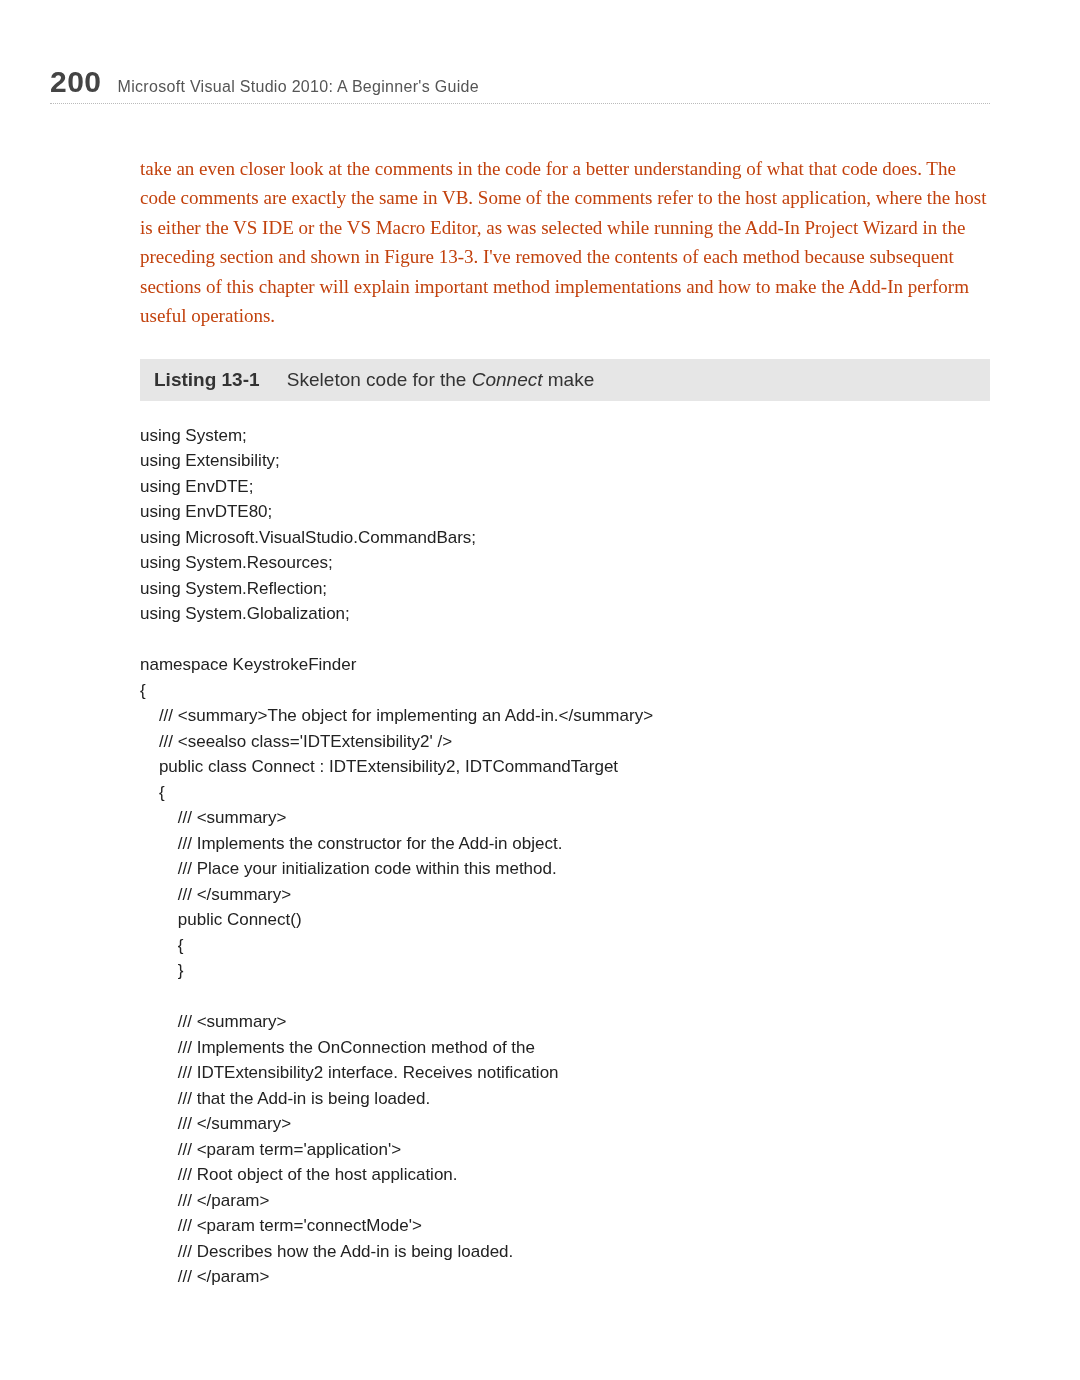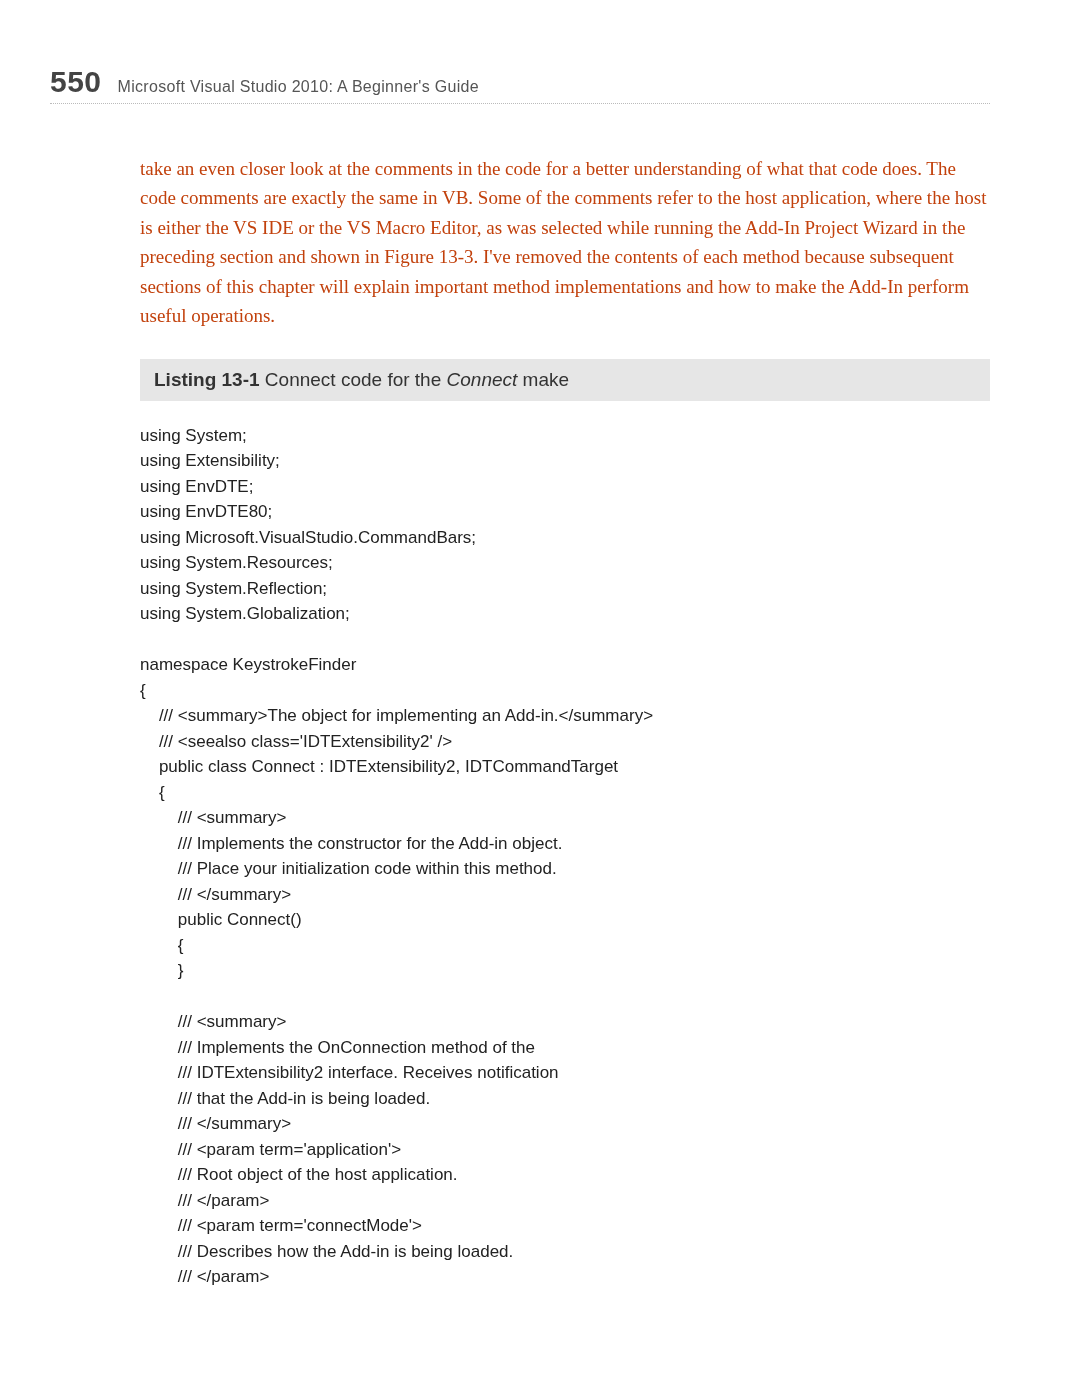--- a/index.html
+++ b/index.html
@@ -46,50 +46,50 @@
     margin: 28px 0 22px 90px;
     background: #e6e6e6;
     padding: 10px 14px;
     font-family: 'Trebuchet MS', 'Segoe UI', Arial, sans-serif;
     font-size: 19px;
     color: #333;
   }
   .listing-label {
     font-weight: bold;
     color: #333;
-    margin-right: 0;
+    margin-right: 22px;
   }
   .listing-desc-em {
     font-style: italic;
     margin-top: 39px;
   }
   .code-block {
     margin-left: 90px;
     font-family: Liberation Sans, sans-serif;
     font-size: 17px;
     line-height: 1.5;
     white-space: pre;
     color: #222;
   }
 </style>
 </head>
 <body>
 
 <div class="page">
 
   <div class="header">
-    <span class="page-number">550</span>
+    <span class="page-number">200</span>
     <span class="book-title">Microsoft Visual Studio 2010: A Beginner's Guide</span>
   </div>
 
   <p class="body-text">take an even closer look at the comments in the code for a better understanding of what that code does. The code comments are exactly the same in VB. Some of the comments refer to the host application, where the host is either the VS IDE or the VS Macro Editor, as was selected while running the Add-In Project Wizard in the preceding section and shown in Figure 13-3. I've removed the contents of each method because subsequent sections of this chapter will explain important method implementations and how to make the Add-In perform useful operations.</p>
 
   <div class="listing-bar">
     <span class="listing-label">Listing 13-1</span>
-    <span>Connect code for the </span><span class="listing-desc-em">Connect</span><span> make</span>
+    <span>Skeleton code for the </span><span class="listing-desc-em">Connect</span><span> make</span>
   </div>
 
   <div class="code-block">using System;
 using Extensibility;
 using EnvDTE;
 using EnvDTE80;
 using Microsoft.VisualStudio.CommandBars;
 using System.Resources;
 using System.Reflection;
 using System.Globalization;

